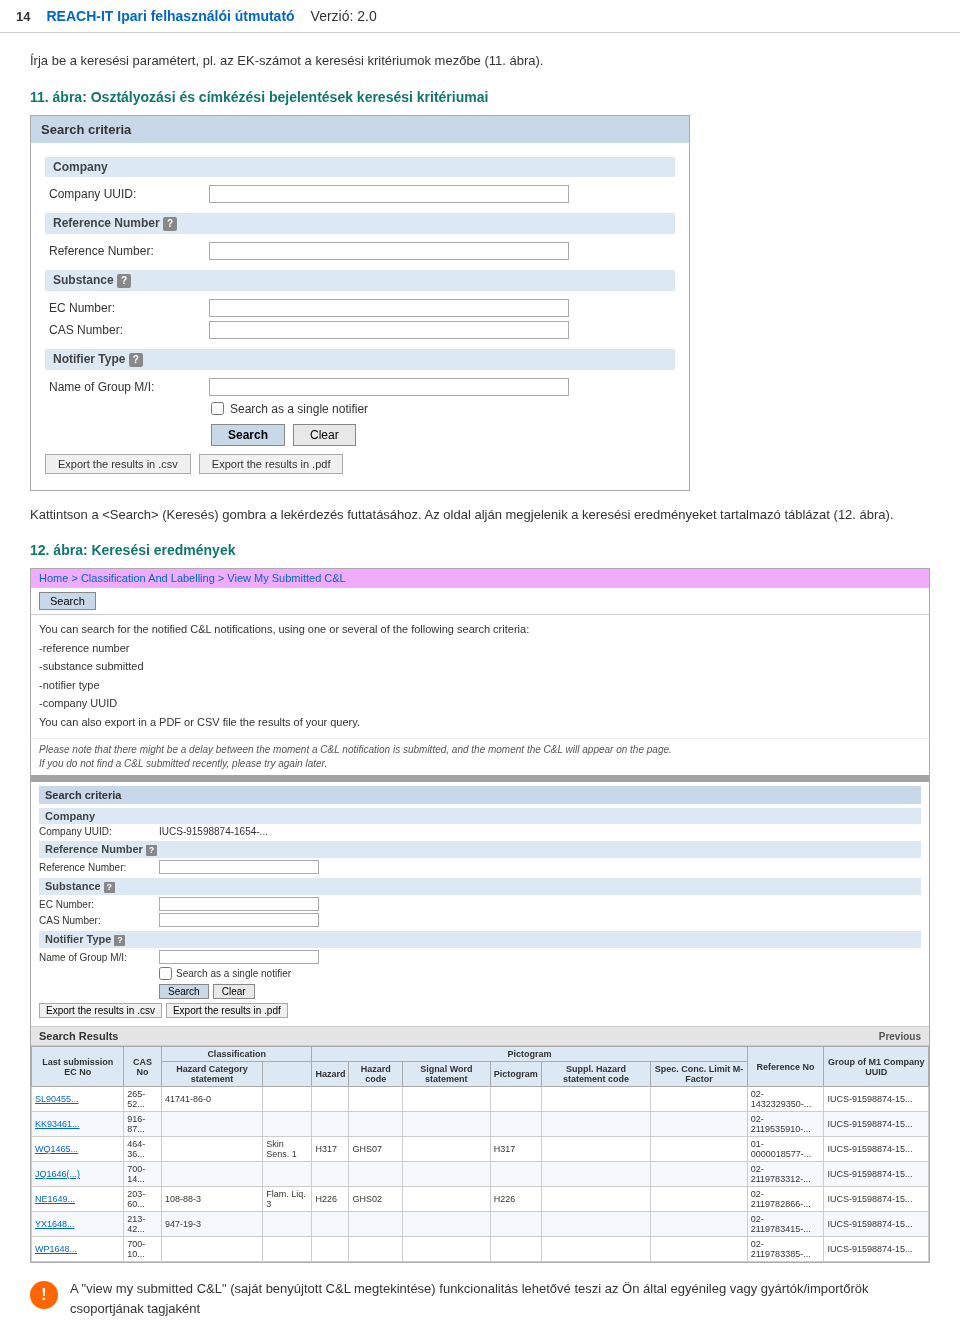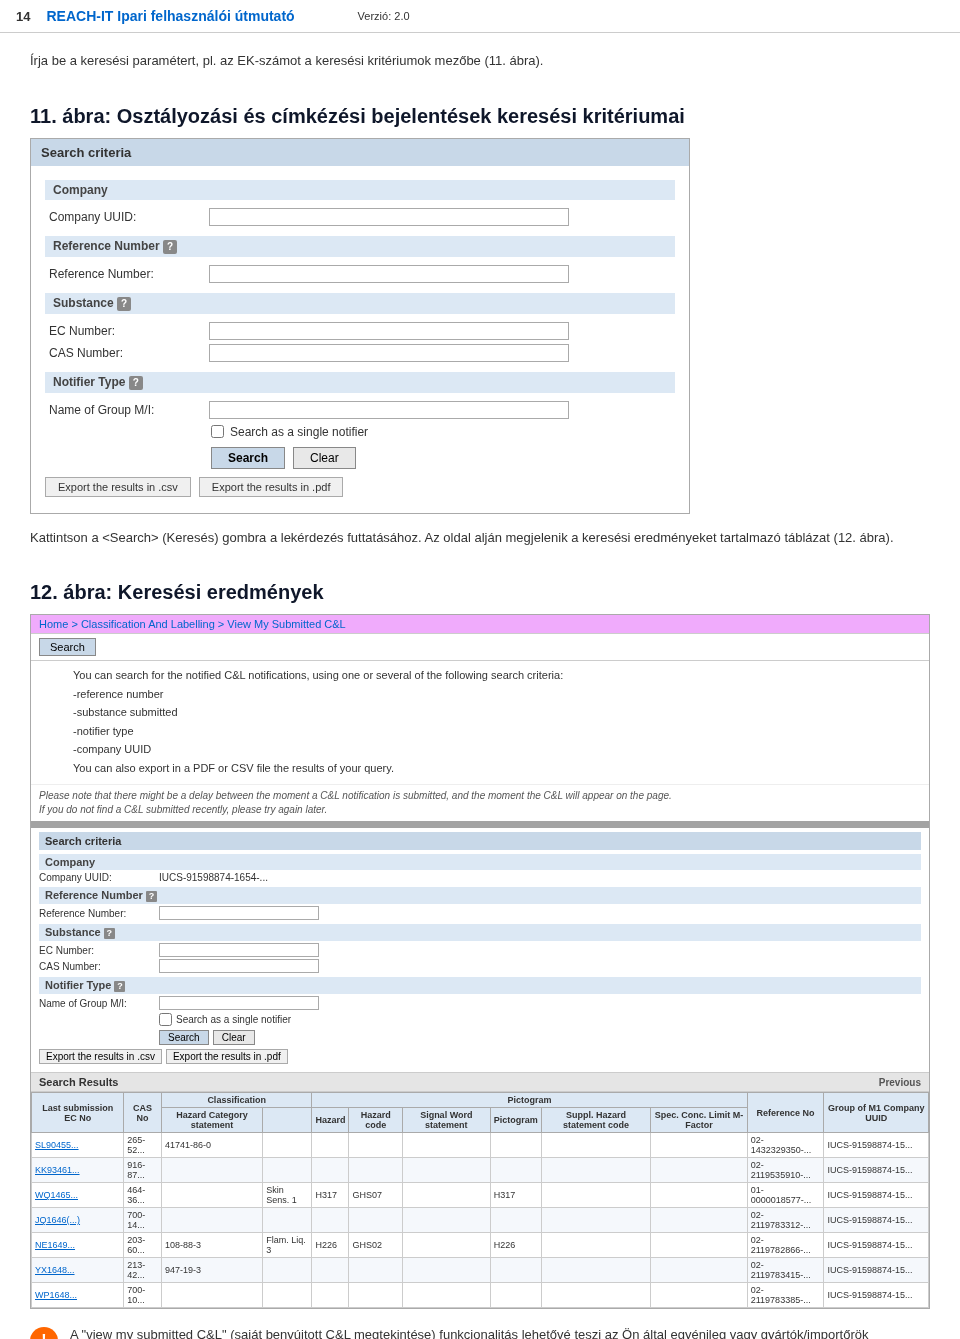--- a/index.html
+++ b/index.html
@@ -24,44 +24,43 @@
       font-size: 13px;
       font-weight: bold;
       color: #333;
     }
     .page-header .page-title {
       font-size: 14px;
       color: #0066cc;
       font-weight: bold;
     }
     .page-header .version {
-      font-size: 11px;
-      color: #333;
-      margin-left: 47px;
+      font-size: 14px;
+      color: #333;
     }
 
     
     .content {
       padding: 18px 30px;
     }
 
     .intro-text {
       font-size: 13px;
       color: #333;
       margin-bottom: 14px;
       line-height: 1.5;
     }
 
     
     .section-heading {
-      font-size: 20px;
-      font-weight: bold;
-      color: #0f172a;
+      font-size: 14px;
+      font-weight: bold;
+      color: #0f766e;
       margin-bottom: 10px;
-      margin-top: 34px;
+      margin-top: 18px;
     }
 
     
     .search-box {
       border: 1px solid #aaa;
       background: #fff;
       margin-bottom: 14px;
       width: 660px;
     }
     .search-box-header {
@@ -206,21 +205,21 @@
       cursor: pointer;
     }
 
     .info-text {
       padding: 6px 8px;
       font-size: 11px;
       color: #333;
       line-height: 1.5;
       border-bottom: 1px solid #eee;
     }
-    .info-text p { margin-bottom: 2px; margin-left: 34px; }
+    .info-text p { margin-bottom: 2px; }
 
     .warning-text {
       padding: 4px 8px;
       font-size: 10px;
       color: #555;
       line-height: 1.4;
       border-bottom: 7px solid #a3a3a3;
       font-style: italic;
     }
 

